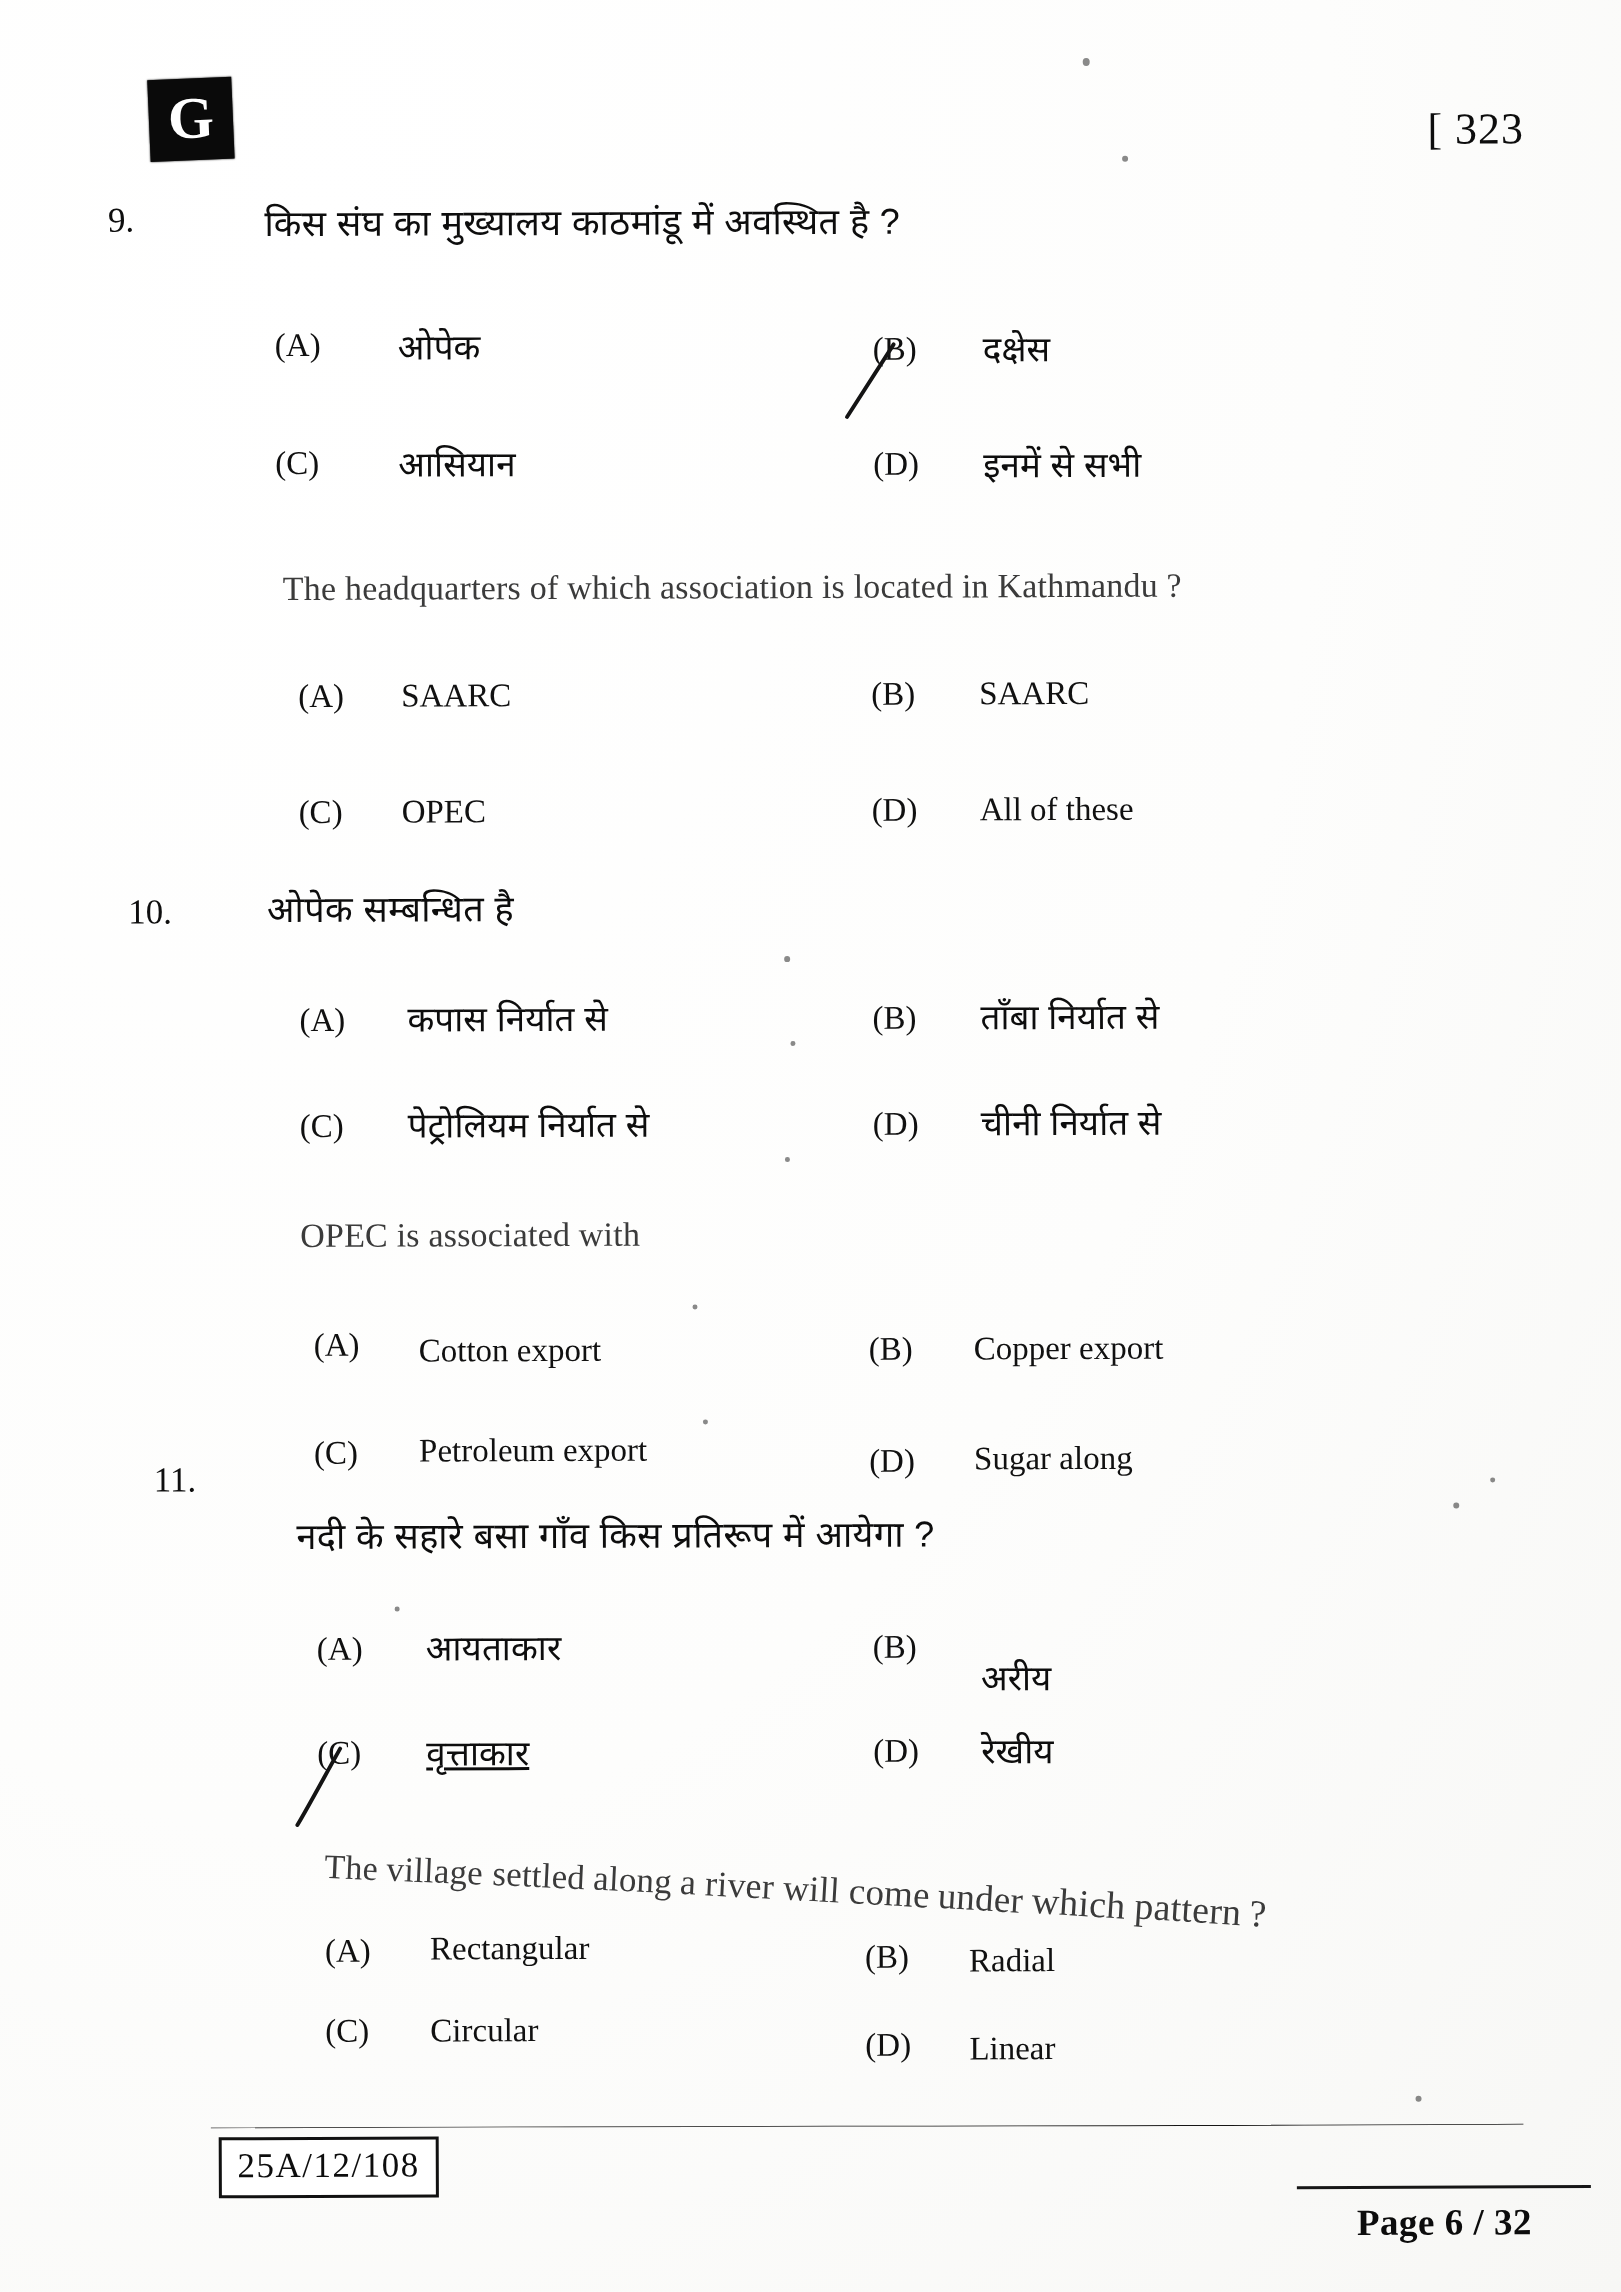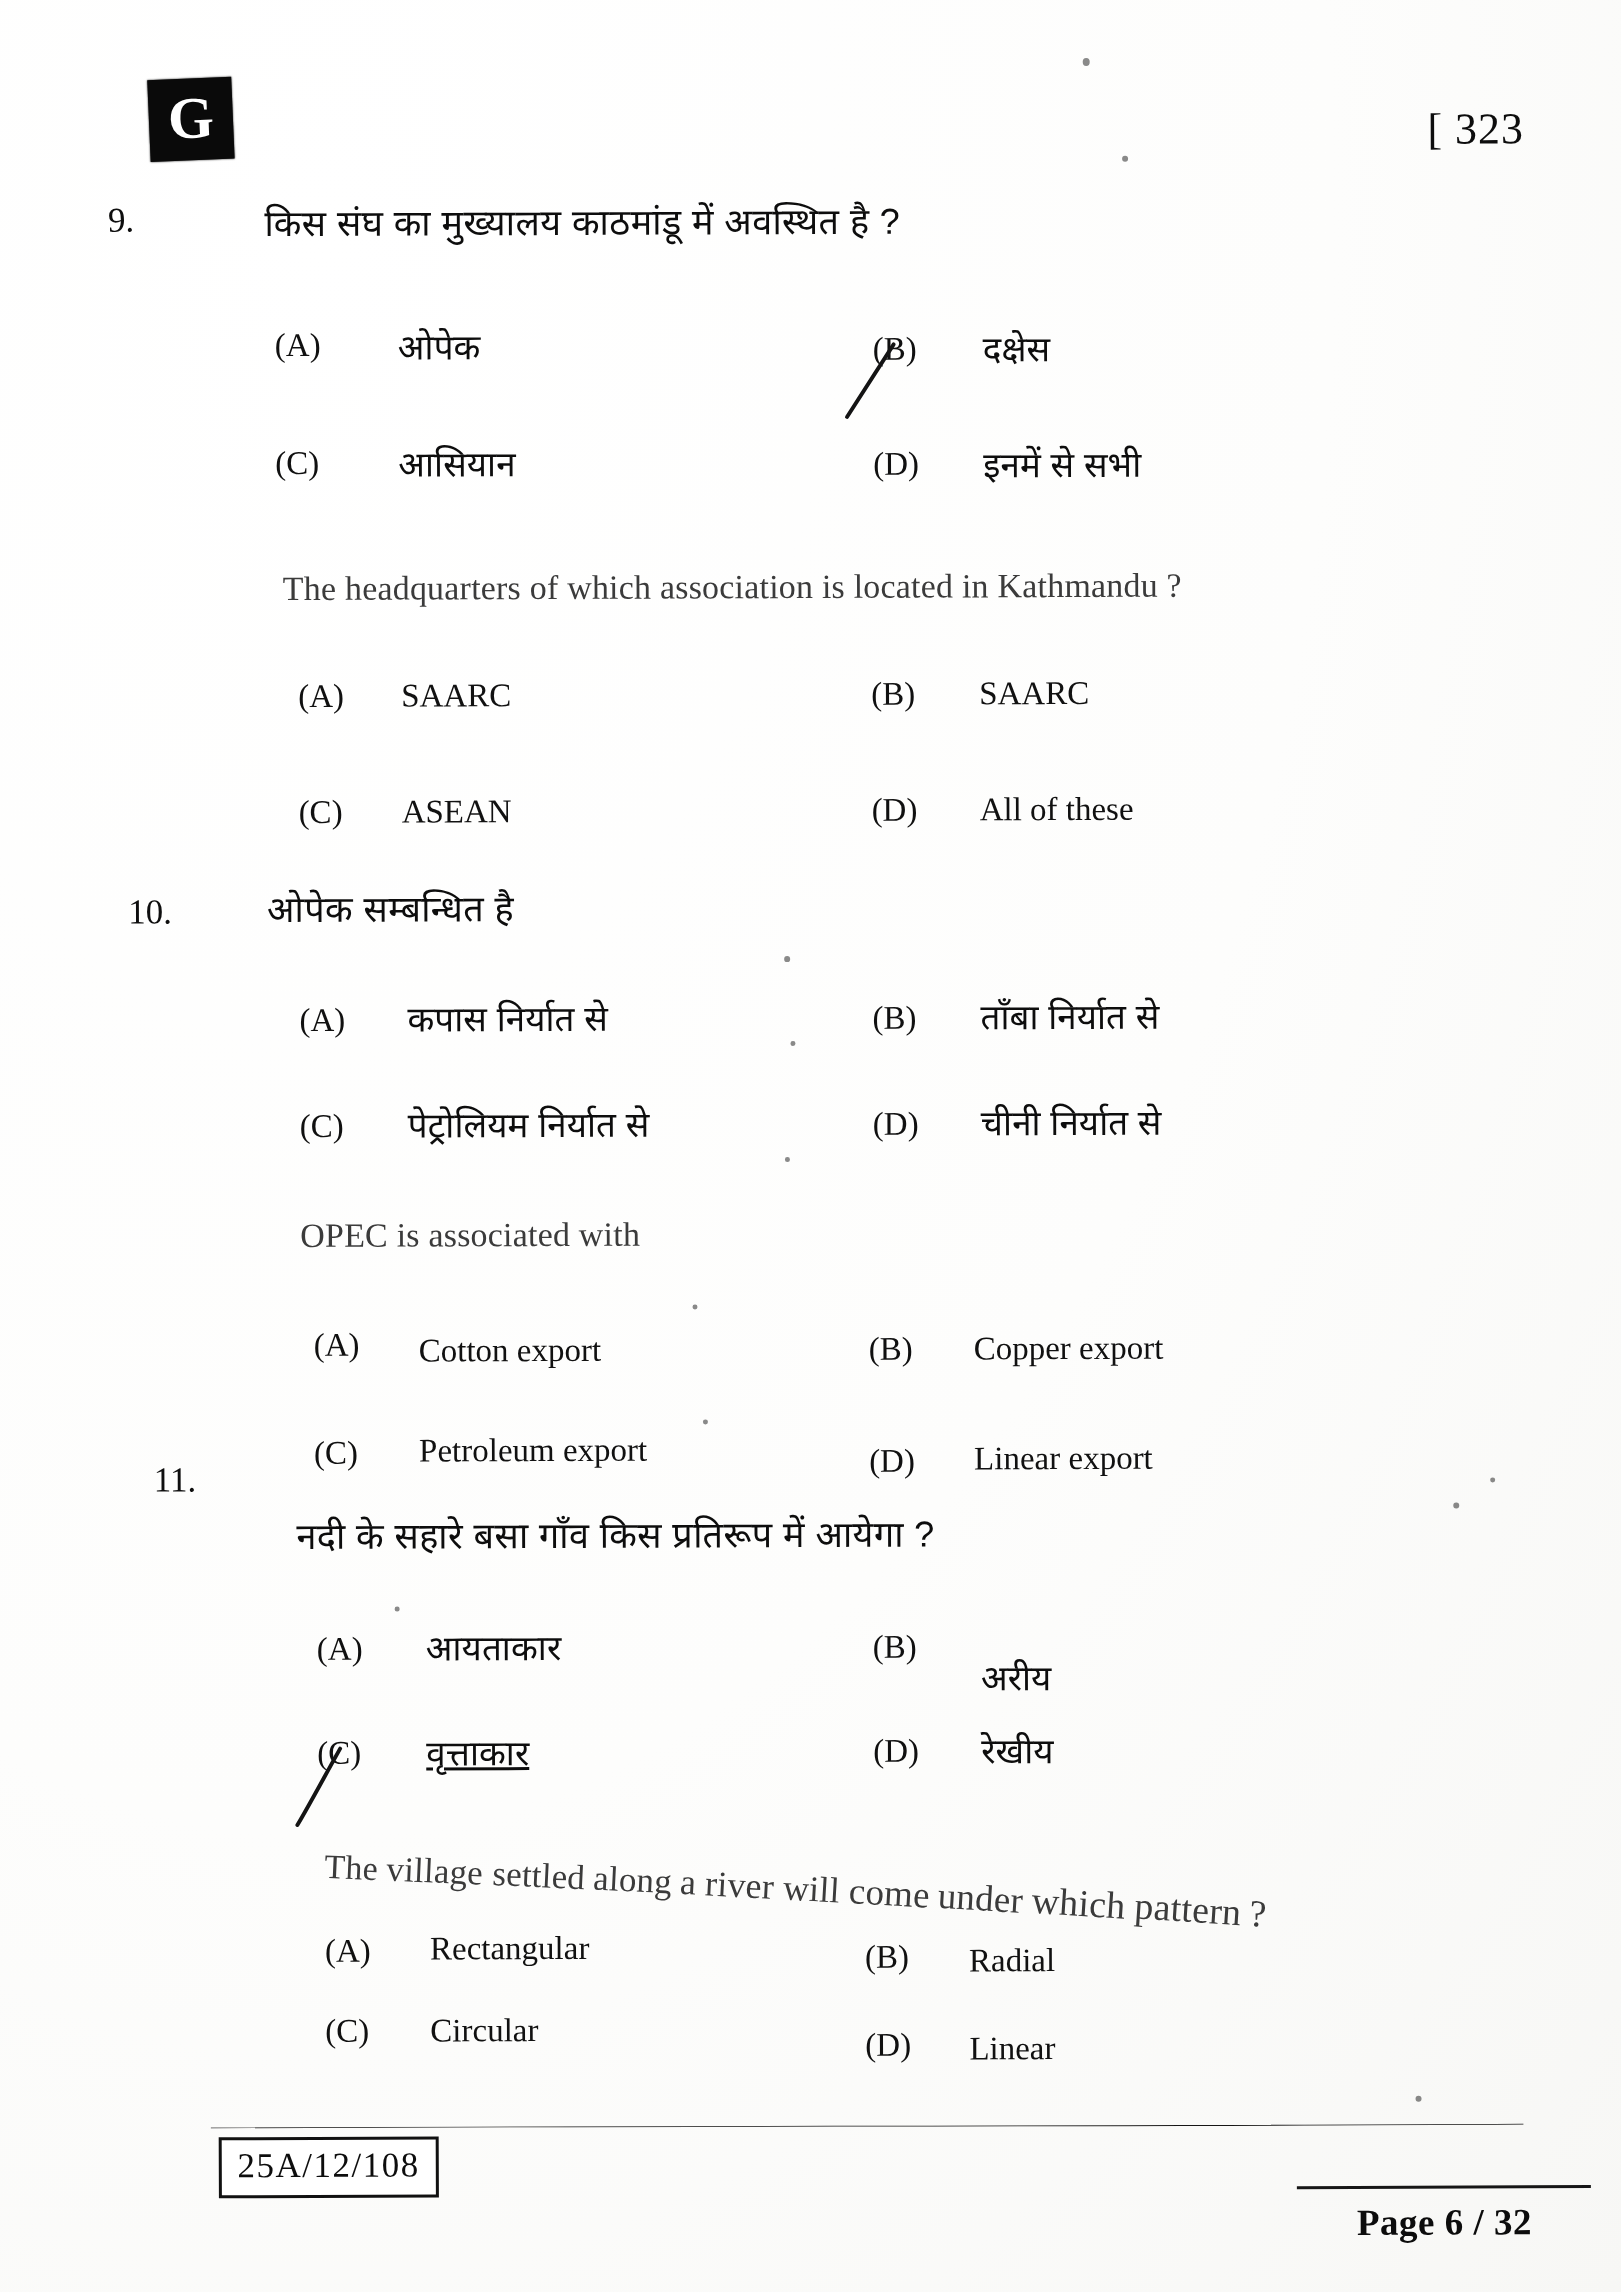--- a/index.html
+++ b/index.html
@@ -216,21 +216,21 @@
 
   <div class="qtext-en ink-light" style="left:284px;top:568px;">The headquarters of which association is located in Kathmandu ?</div>
 
   <div class="opt-label" style="left:299px;top:676px;">(A)</div>
   <div class="opt-en" style="left:402px;top:676px;">SAARC</div>
 
   <div class="opt-label" style="left:872px;top:676px;">(B)</div>
   <div class="opt-en" style="left:980px;top:676px;">SAARC</div>
 
   <div class="opt-label" style="left:299px;top:792px;">(C)</div>
-  <div class="opt-en" style="left:402px;top:792px;">ASEAN</div>
+  <div class="opt-en" style="left:402px;top:792px;">OPEC</div>
 
   <div class="opt-label" style="left:872px;top:792px;">(D)</div>
   <div class="opt-en" style="left:980px;top:792px;">All of these</div>
 
   <div class="qnum" style="left:64px;top:890px;">10.</div>
   <div class="qtext-hi" style="left:267px;top:882px;">ओपेक सम्बन्धित है</div>
 
   <div class="opt-label" style="left:299px;top:1000px;">(A)</div>
   <div class="opt-hi" style="left:407px;top:993px;">कपास निर्यात से</div>
 
@@ -248,21 +248,21 @@
   <div class="opt-label" style="left:312px;top:1325px;">(A)</div>
   <div class="opt-en" style="left:417px;top:1323px;margin-top:8px;">Cotton export</div>
 
   <div class="opt-label" style="left:867px;top:1331px;">(B)</div>
   <div class="opt-en" style="left:972px;top:1331px;">Copper export</div>
 
   <div class="opt-label" style="left:312px;top:1433px;">(C)</div>
   <div class="opt-en" style="left:417px;top:1431px;">Petroleum export</div>
 
   <div class="opt-label" style="left:867px;top:1443px;">(D)</div>
-  <div class="opt-en" style="left:972px;top:1441px;">Linear export</div>
+  <div class="opt-en" style="left:972px;top:1441px;">Sugar along</div>
 
   <div class="qnum" style="left:86px;top:1458px;">11.</div>
   <div class="qtext-hi" style="left:294px;top:1509px;">नदी के सहारे बसा गाँव किस प्रतिरूप में आयेगा ?</div>
 
   <div class="opt-label" style="left:314px;top:1629px;">(A)</div>
   <div class="opt-hi" style="left:423px;top:1622px;">आयताकार</div>
 
   <div class="opt-label" style="left:870px;top:1629px;">(B)</div>
   <div class="opt-hi" style="left:978px;top:1622px;margin-top:32px;">अरीय</div>
 

